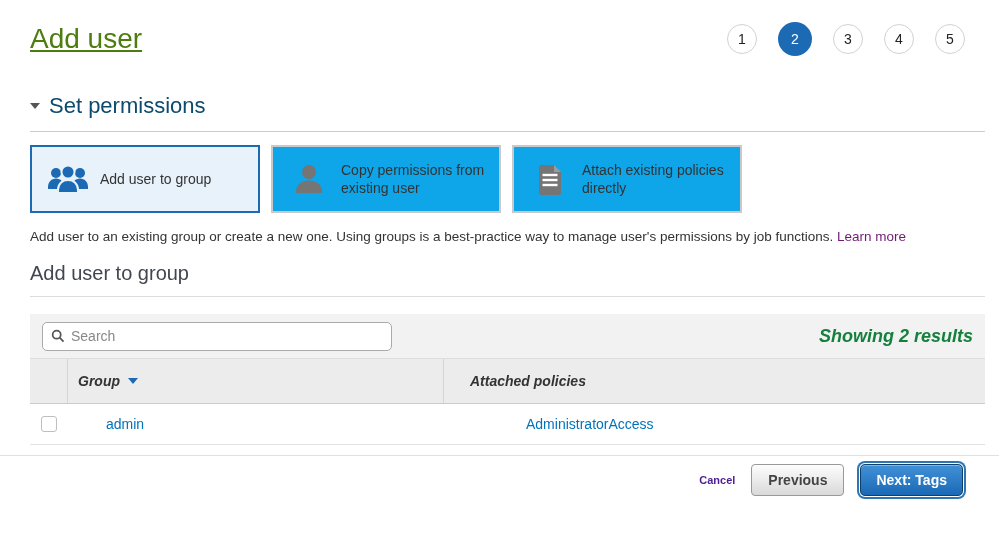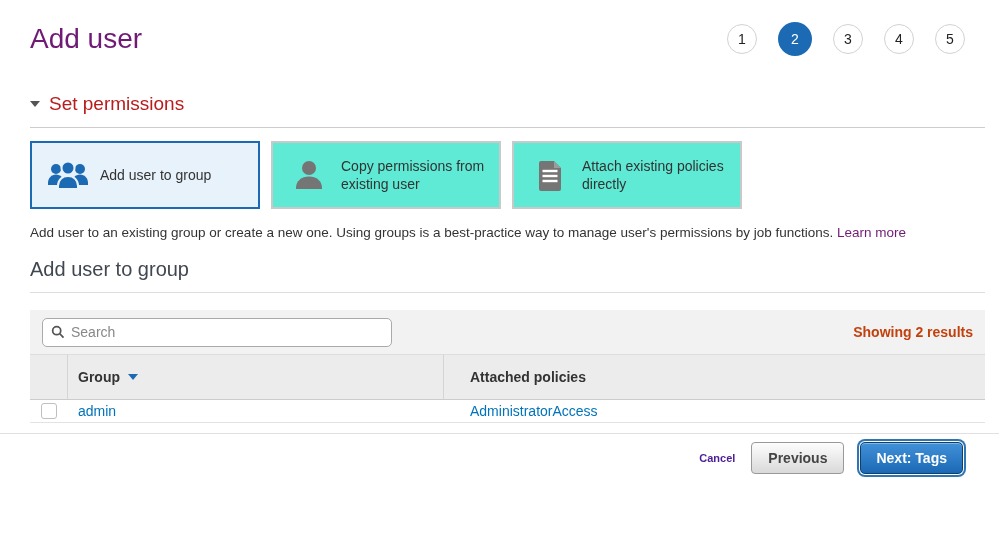--- a/index.html
+++ b/index.html
@@ -3,36 +3,36 @@
 <meta charset="utf-8">
 <style>
   * { margin: 0; padding: 0; box-sizing: border-box; }
   html, body { width: 999px; height: 557px; background: #fff; overflow: hidden; }
   body { font-family: "Liberation Sans", "DejaVu Sans", sans-serif; color: #333; }
 
   .content { padding: 0 14px 0 30px; }
 
   
   .topbar { display: flex; justify-content: space-between; align-items: center; margin-top: 20px; height: 38px; }
-  .page-title { font-size: 28px; font-weight: 400; color: #701a75; }
+  .page-title { font-size: 28px; font-weight: 400; color: #4d7c0f; text-decoration: underline; }
   .steps { display: flex; align-items: center; gap: 21px; padding-right: 20px; }
   .step { width: 30px; height: 30px; border-radius: 50%; border: 1px solid #d2d2d2; background: #fff;
           color: #222; font-size: 14px; display: flex; align-items: center; justify-content: center; }
   .step.active { width: 34px; height: 34px; border: none; background: #1b6ab3; color: #fff; }
 
   
   .section-head { display: flex; align-items: center; margin-top: 35px; }
   .caret-down { width: 0; height: 0; border-left: 5px solid transparent; border-right: 5px solid transparent;
                 border-top: 6px solid #555; margin-right: 9px; }
-  .section-title { font-size: 19px; color: #b91c1c; }
+  .section-title { font-size: 22px; color: #0c4a6e; }
   .section-divider { border: none; border-top: 1px solid #ccc; margin-top: 12px; }
 
   
   .cards { display: flex; gap: 11px; margin-top: 13px; }
-  .card { width: 230px; height: 68px; border: 2px solid #c9c9c9; background: #5eead4;
+  .card { width: 230px; height: 68px; border: 2px solid #c9c9c9; background: #0ea5e9;
           display: flex; align-items: center; padding: 0 10px 0 14px; cursor: pointer; }
   .card.selected { border-color: #1b6ab3; background: #e8f2fa; }
   .card .icon-wrap { width: 44px; display: flex; justify-content: center; margin-right: 10px; flex: none; }
   .card-label { font-size: 14px; color: #333; line-height: 1.3; }
 
   
   .desc { margin-top: 16px; font-size: 13.5px; color: #333; }
   .link { color: #701a75; text-decoration: none; cursor: pointer; }
 
   
@@ -46,32 +46,32 @@
 
   
   .table { margin-top: 17px; }
   .tbl-toolbar { background: #f2f2f2; height: 45px; display: flex; align-items: center; padding: 0 12px;
                  border-bottom: 1px solid #ddd; }
   .search-box { display: flex; align-items: center; width: 350px; height: 29px; background: #fff;
                 border: 1px solid #aaa; border-radius: 5px; padding: 0 8px; }
   .search-box input { border: none; outline: none; flex: 1; font-size: 14px; color: #333; margin-left: 6px;
                       font-family: inherit; background: transparent; }
   .search-box input::placeholder { color: #888; }
-  .results-summary { margin-left: auto; font-size: 14px; font-weight: bold; color: #c2410c; }
-
-  .tbl-header { background: #ececec; height: 45px; display: flex; align-items: center; border-bottom: 1px solid #ccc; }
+  .results-summary { margin-left: auto; font-size: 18px; font-weight: bold; color: #15803d; font-style: italic; }
+
+  .tbl-header { background: #ececec; height: 45px; display: flex; align-items: center; border-bottom: 1px solid #ccc; font-style: italic; }
   .col-check { width: 38px; flex: none; align-self: stretch; display: flex; align-items: center; }
   .col-group { width: 376px; flex: none; padding-left: 10px; align-self: stretch; display: flex; align-items: center; }
   .col-attached { flex: 1; padding-left: 26px; align-self: stretch; display: flex; align-items: center; }
   .tbl-header .col-check, .tbl-header .col-group { border-right: 1px solid #d5d5d5; }
   .th-label { font-size: 14px; font-weight: bold; color: #333; }
   .sort-caret { display: inline-block; width: 0; height: 0; border-left: 5px solid transparent;
                 border-right: 5px solid transparent; border-top: 6px solid #1b6ab3; margin-left: 8px; }
 
-  .tbl-row { display: flex; align-items: center; height: 23px; border-bottom: 1px solid #e3e3e3; background: #fff; }
+  .tbl-row { display: flex; align-items: center; height: 41px; border-bottom: 1px solid #e3e3e3; background: #fff; gap: 28px; }
   .checkbox { width: 16px; height: 16px; border: 1px solid #bfbfbf; border-radius: 3px; background: #fff;
               margin-left: 11px; cursor: pointer; }
   .cell-link { font-size: 14px; color: #0073bb; text-decoration: none; cursor: pointer; }
   .cell-text { font-size: 14px; color: #333; }
 
   
   .footer { border-top: 1px solid #e0e0e0; margin-top: 10px; }
   .footer-inner { display: flex; justify-content: flex-end; align-items: center; gap: 16px; padding: 8px 34px 0 0; }
   .cancel-link { font-size: 11px; font-weight: bold; color: #4c1d95; text-decoration: none; cursor: pointer; }
   .btn-secondary { padding: 7px 16px; font-size: 14px; }

